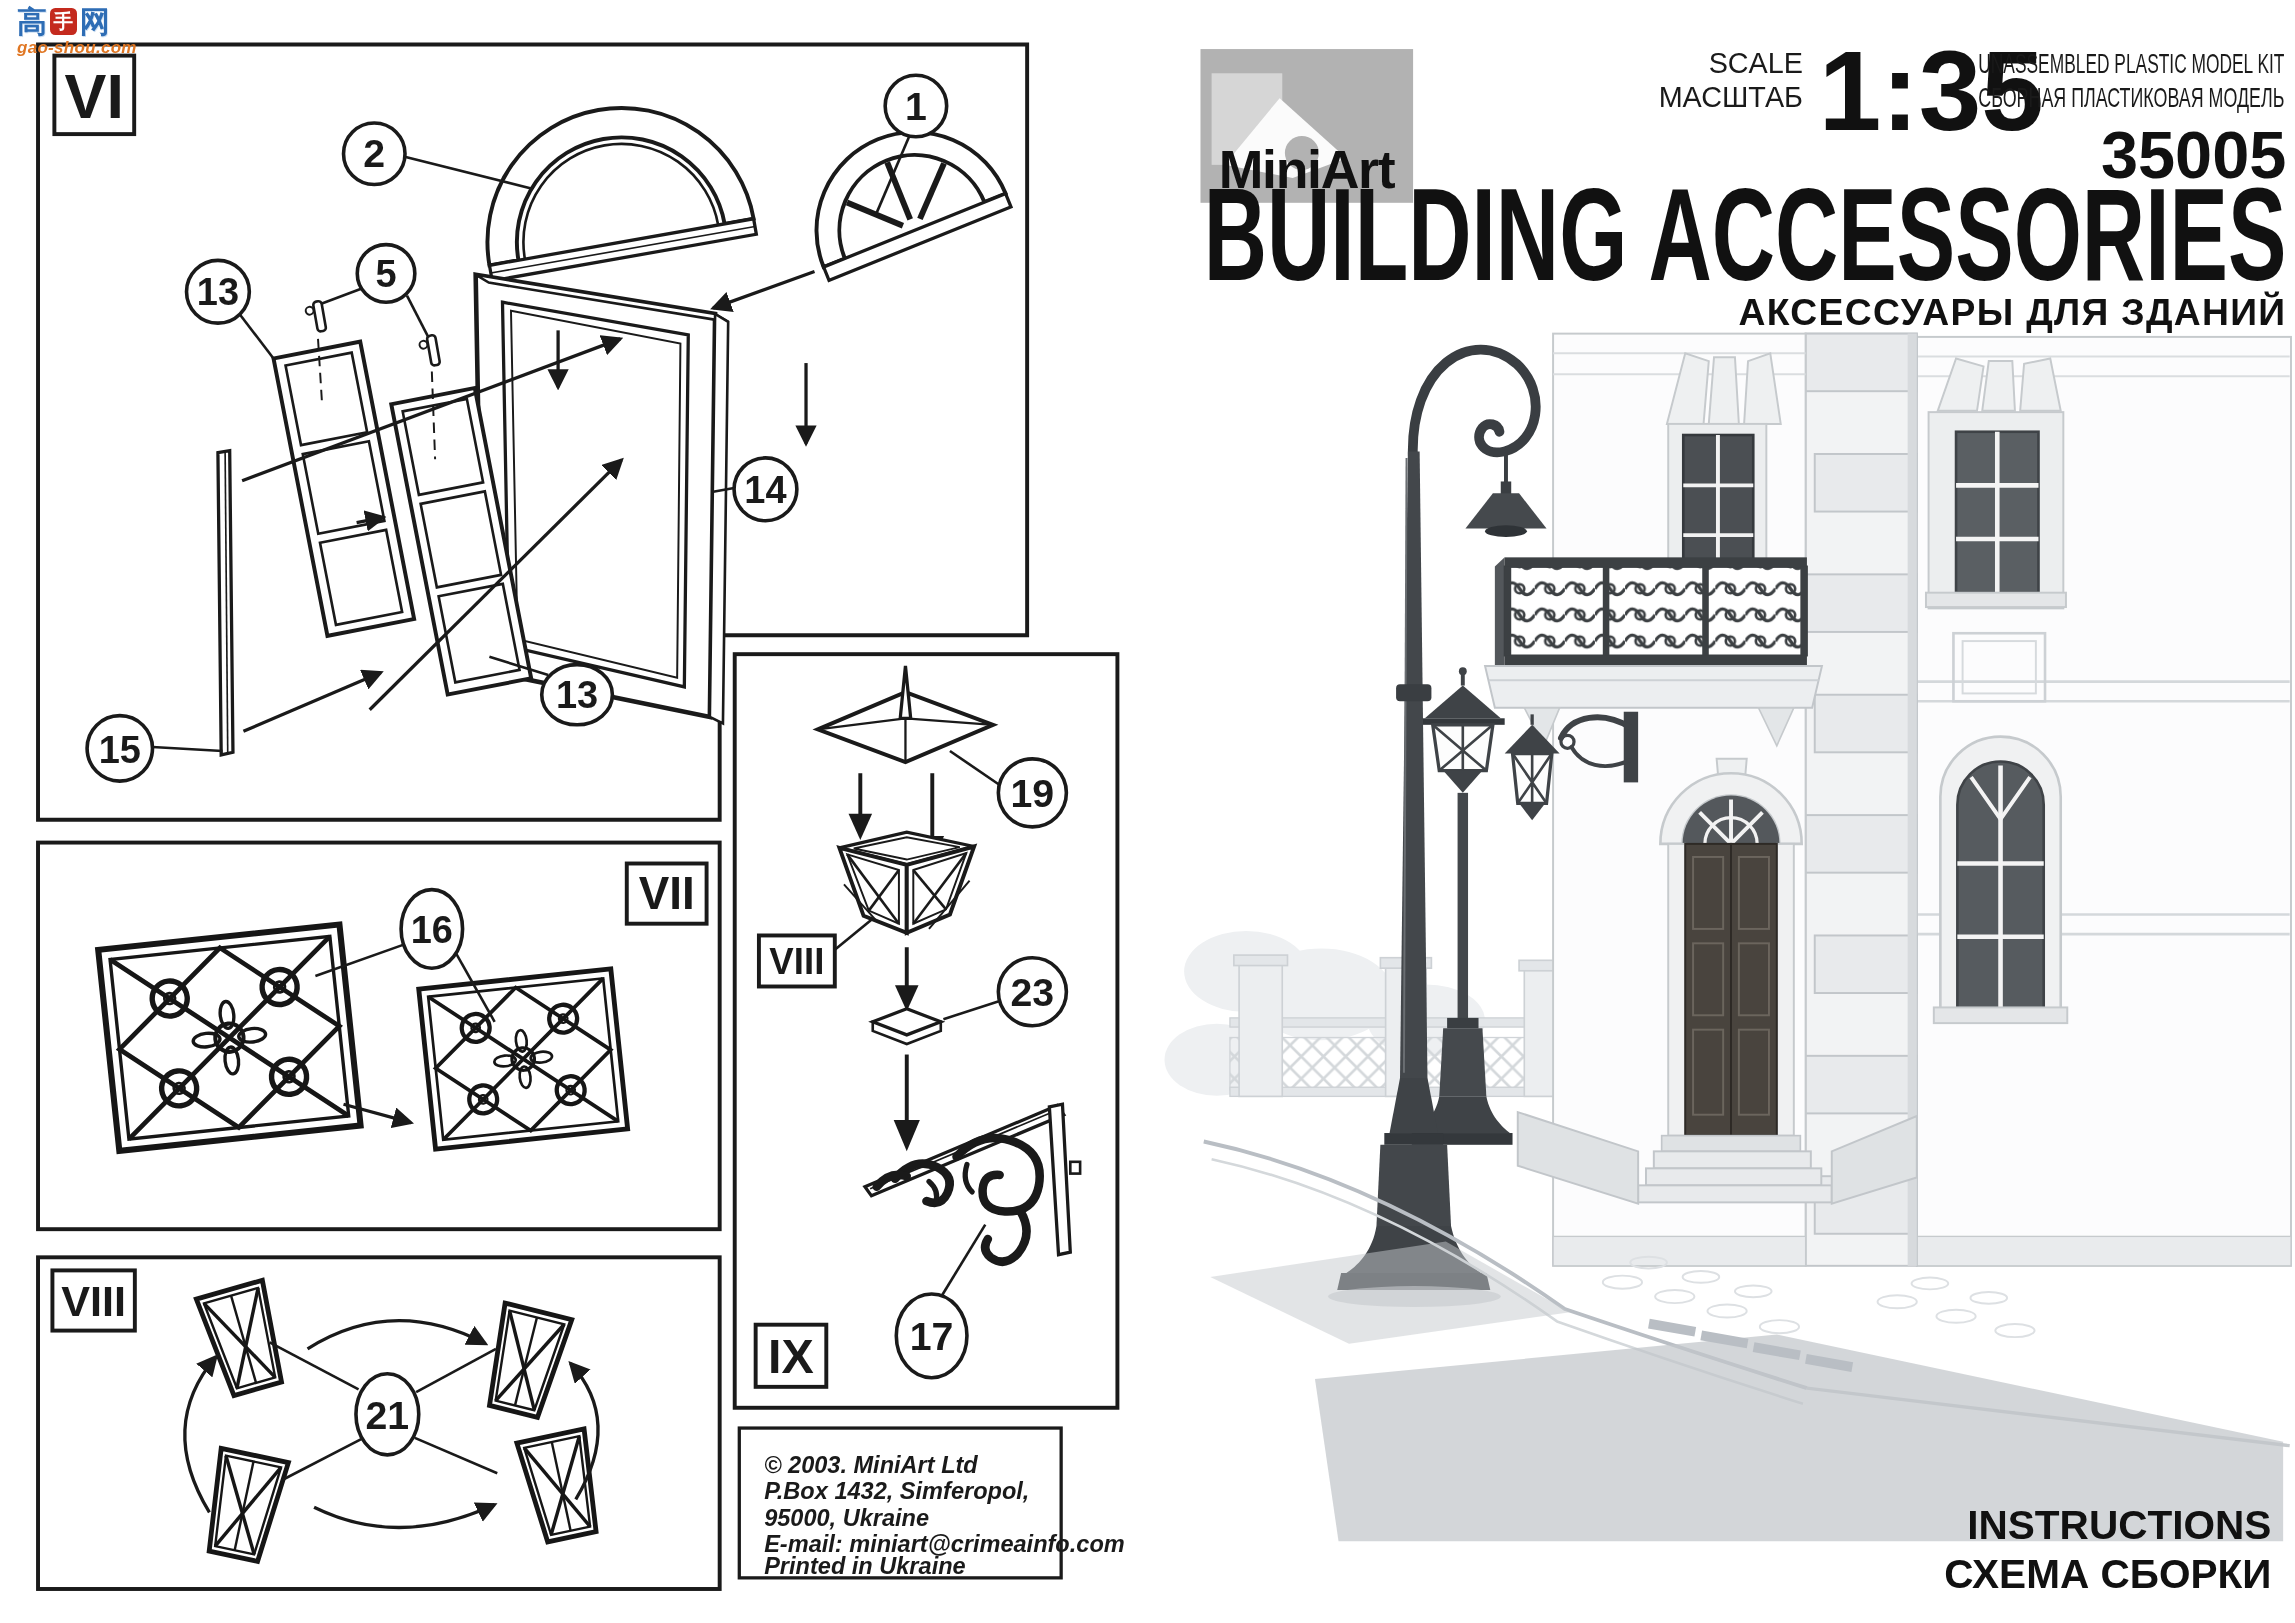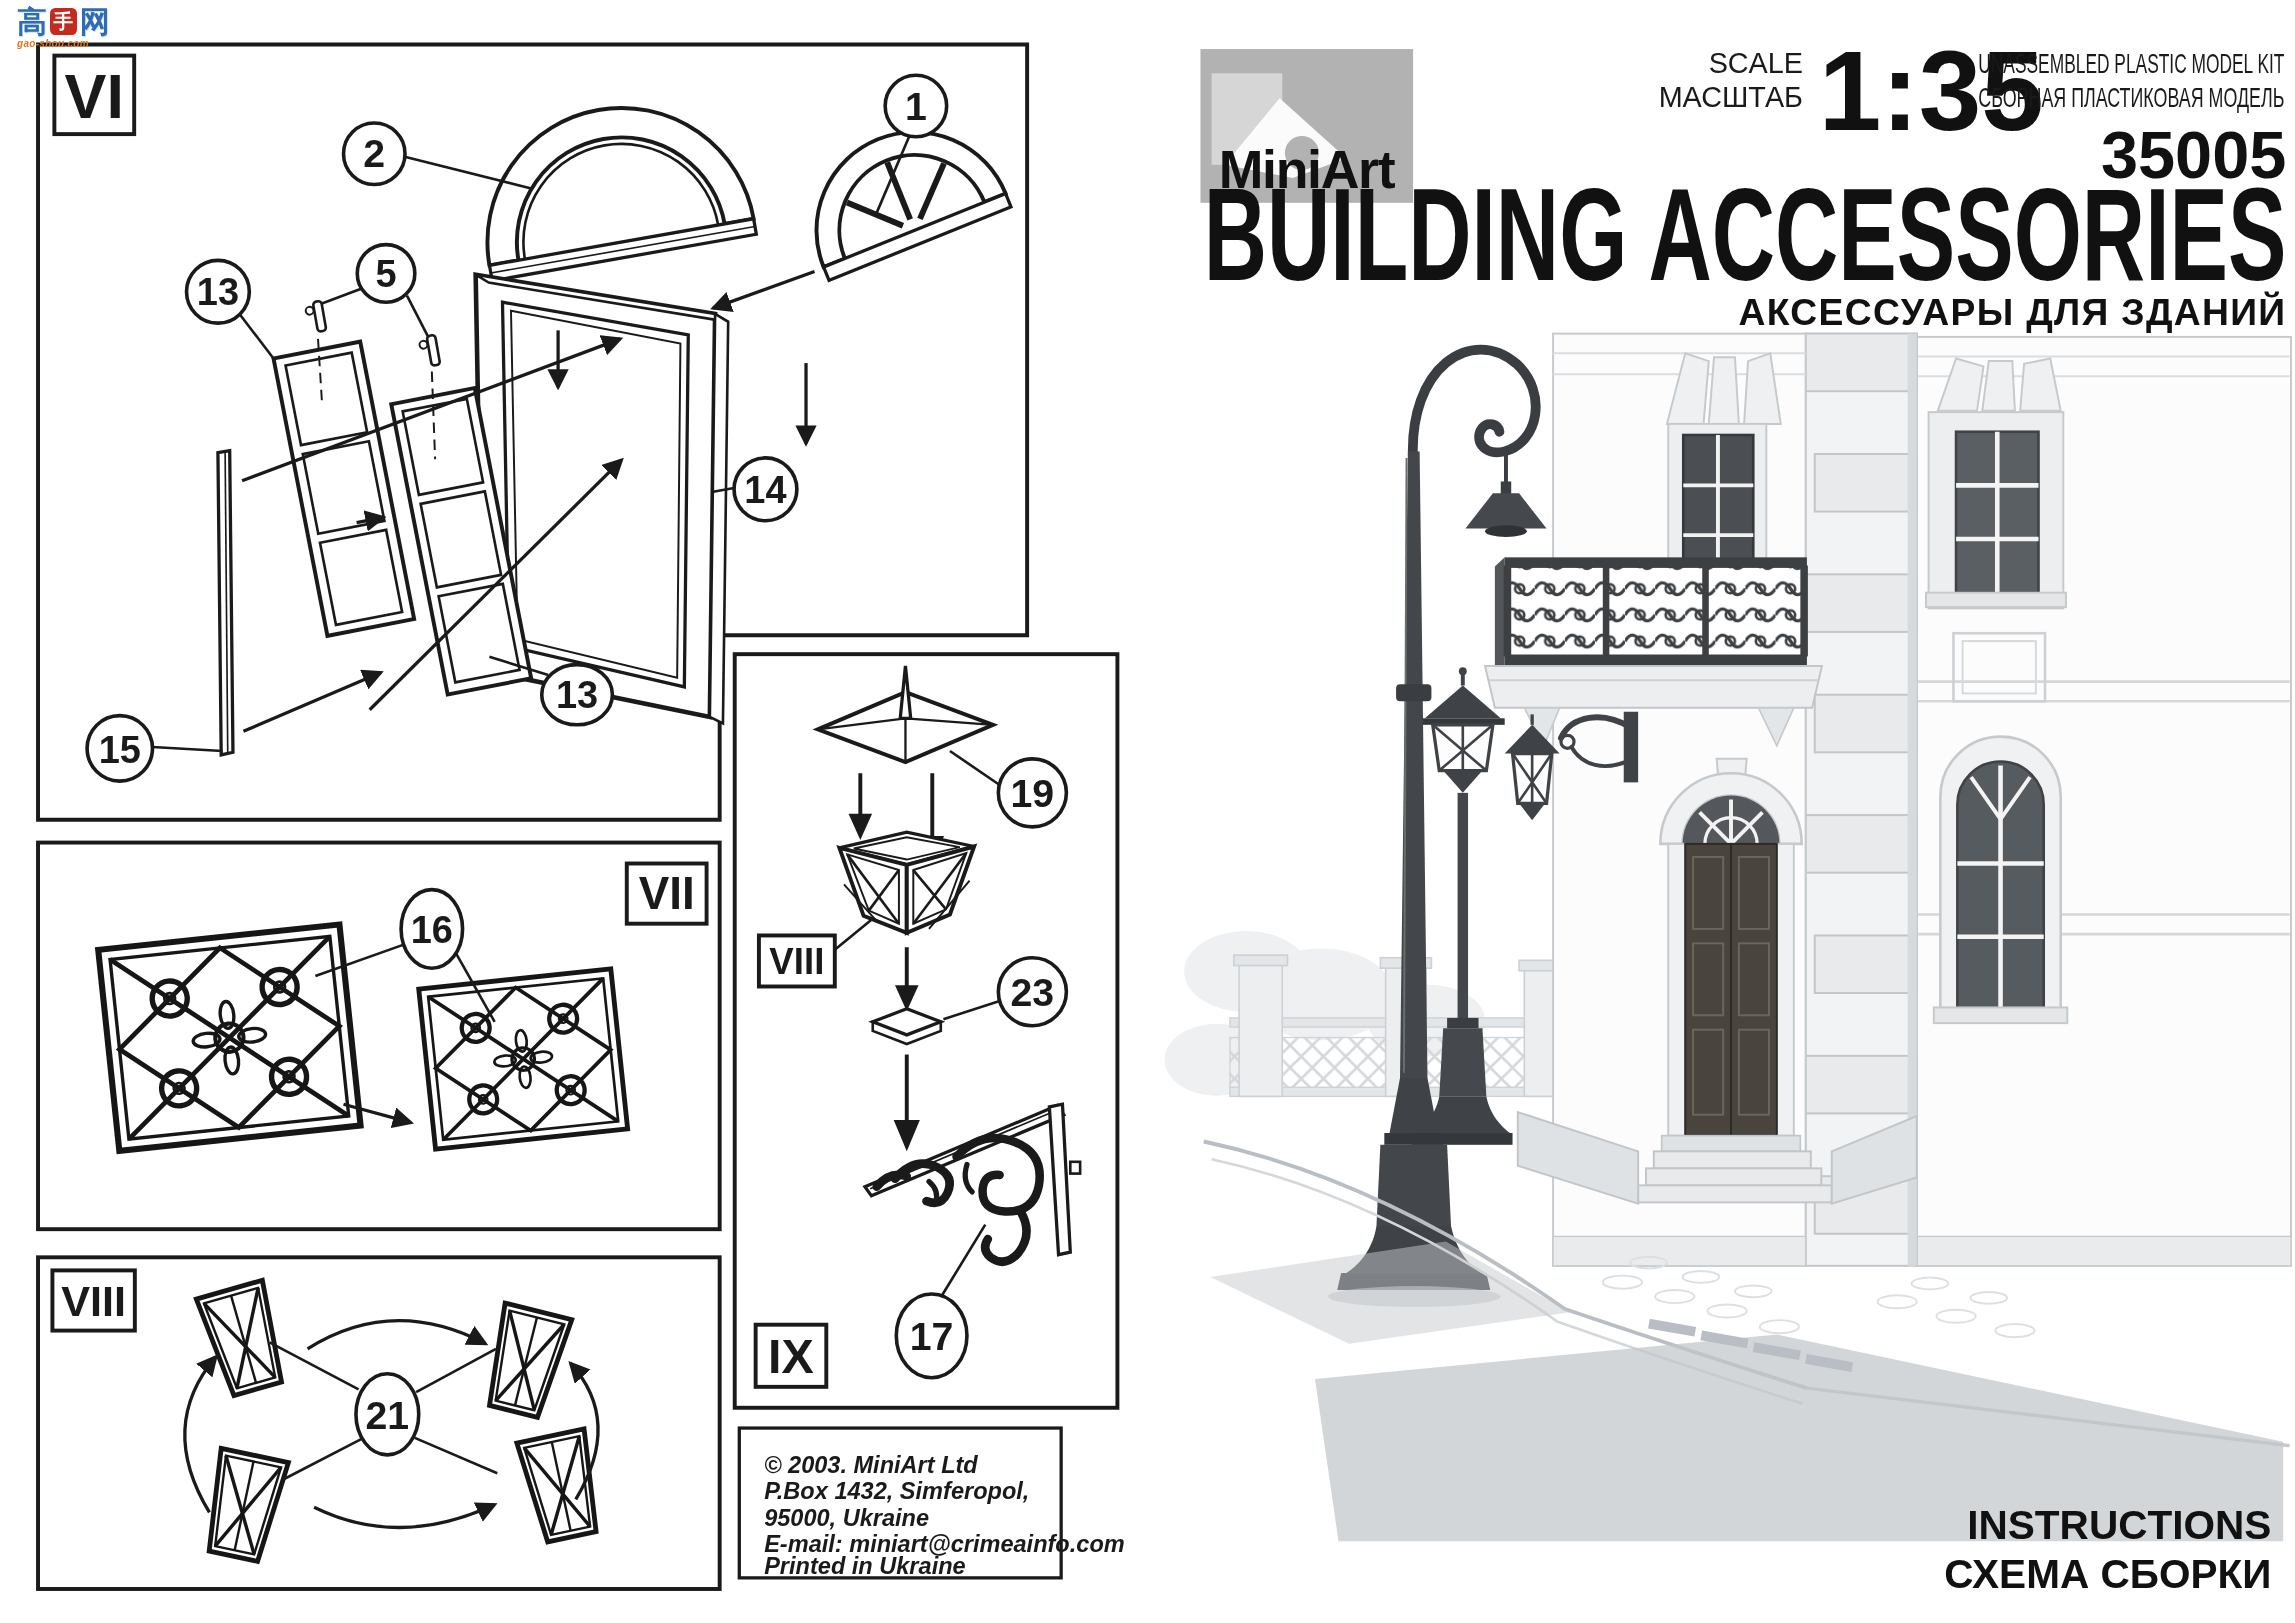--- a/index.html
+++ b/index.html
@@ -3,21 +3,21 @@
 <meta charset="utf-8">
 <style>
   html,body{margin:0;padding:0;background:#ffffff;}
   body{width:2295px;height:1623px;position:relative;font-family:"Liberation Sans","DejaVu Sans",sans-serif;}
   #sheet{position:absolute;left:0;top:0;width:2295px;height:1623px;}
   #wm{position:absolute;left:17px;top:6.5px;z-index:5;line-height:1;}
   #wm .row{display:flex;align-items:center;gap:2.6px;}
   #wm .zi{font-size:30px;font-weight:900;color:#2e6db5;text-shadow:0.7px 0.7px 0 #cfe0f2;}
   #wm .badge{width:27.5px;height:27.5px;background:#c42a1e;border-radius:5.2px;color:#fff;
     font-size:19.6px;font-weight:900;display:flex;align-items:center;justify-content:center;}
-  #wm .dom{margin-top:2px;font-size:10px;font-weight:700;font-style:italic;color:#e07724;letter-spacing:0.3px;}
+  #wm .dom{margin-top:2px;font-size:17px;font-weight:700;font-style:italic;color:#e07724;letter-spacing:0.3px;}
   svg text{user-select:none;}
 </style>
 </head>
 <body>
 
 <div id="wm">
   <div class="row">
     <span class="zi">高</span>
     <span class="badge">手</span>
     <span class="zi">网</span>

